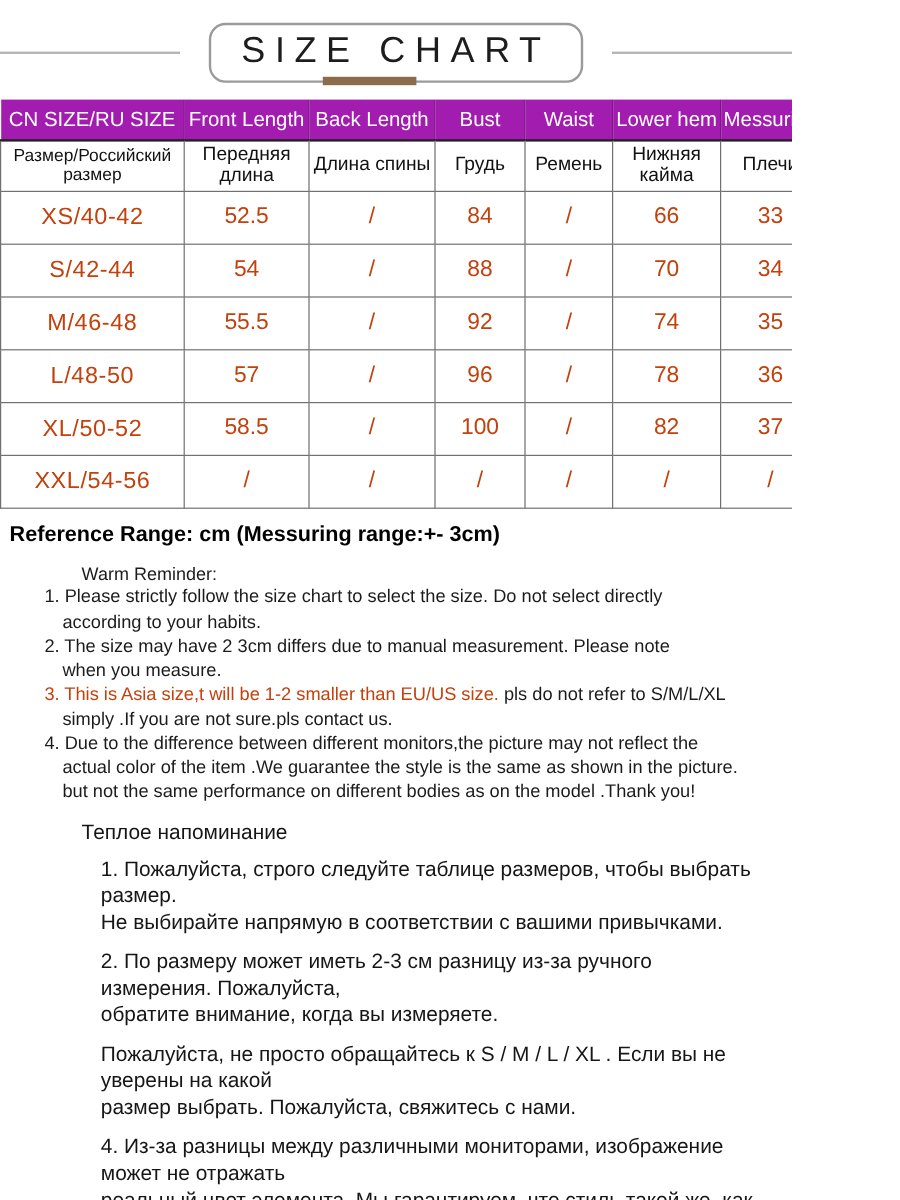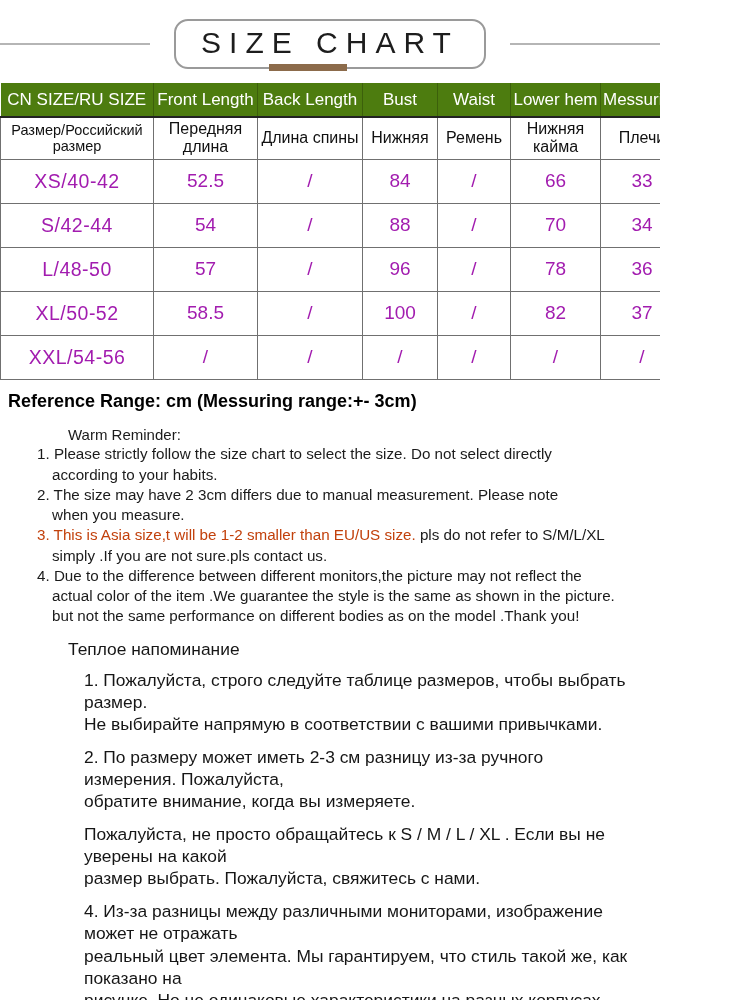--- a/index.html
+++ b/index.html
@@ -33,35 +33,35 @@
   }
 
   
   table.size-table {
     width: 750px; margin-top: 17px;
     border-collapse: collapse; table-layout: fixed;
   }
   .size-table th, .size-table td { text-align: center; vertical-align: middle; padding: 0 2px; }
   tr.en-head { height: 34px; }
   tr.en-head th {
-    background: #4d7c0f; color: #ffffff;
+    background: #a21caf; color: #ffffff;
     font-size: 17px; font-weight: 500;
     border-left: 1px solid rgba(0,0,0,0.22);
   }
   tr.en-head th:first-child { border-left: none; }
   tr.ru-head { height: 42px; }
   tr.ru-head td {
     border: 1px solid #707070; border-top: 2px solid #222222;
     font-size: 16px; line-height: 1.12; color: #111;
   }
   tr.ru-head td.first-col { font-size: 14.5px; }
   tr.data-row { height: 44px; }
   tr.data-row td {
     border: 1px solid #707070;
-    font-size: 19px; color: #a21caf; margin-left: 16px;
+    font-size: 19px; color: #c2410c; margin-left: 16px;
   }
   tr.data-row td.size-cell { font-size: 19.5px; letter-spacing: 0.5px; }
 
   
   .ref-en { margin: 11px 0 0 8px; font-size: 18px; font-weight: bold; color: #000; }
   .ref-ru { margin: 8px 0 0 8px; font-size: 19.5px; color: #141414; }
 
   
   .wr-en { margin-top: 13px; font-size: 15.2px; line-height: 1.33; color: #1b1b1b; }
   .wr-en .wr-title { margin-left: 68px; font-size: 15px; }
@@ -114,21 +114,21 @@
         <th>Bust</th>
         <th>Waist</th>
         <th>Lower hem</th>
         <th>Messuring</th>
         <th>Sleeves</th>
       </tr>
       <tr class="ru-head">
         <td class="first-col">Размер/Российский размер</td>
         <td>Передняя длина</td>
         <td>Длина спины</td>
-        <td>Нижняя</td>
+        <td>Грудь</td>
         <td>Ремень</td>
         <td>Нижняя кайма</td>
         <td>Плечи</td>
         <td>Рукав</td>
       </tr>
 
       <tr class="data-row">
         <td class="size-cell">XS/40-42</td>
         <td>52.5</td>
         <td>/</td>
@@ -140,20 +140,30 @@
       </tr>
       <tr class="data-row">
         <td class="size-cell">S/42-44</td>
         <td>54</td>
         <td>/</td>
         <td>88</td>
         <td>/</td>
         <td>70</td>
         <td>34</td>
         <td>24</td>
+      </tr>
+      <tr class="data-row">
+        <td class="size-cell">M/46-48</td>
+        <td>55.5</td>
+        <td>/</td>
+        <td>92</td>
+        <td>/</td>
+        <td>74</td>
+        <td>35</td>
+        <td>24.7</td>
       </tr>
       <tr class="data-row">
         <td class="size-cell">L/48-50</td>
         <td>57</td>
         <td>/</td>
         <td>96</td>
         <td>/</td>
         <td>78</td>
         <td>36</td>
         <td>25.4</td>

